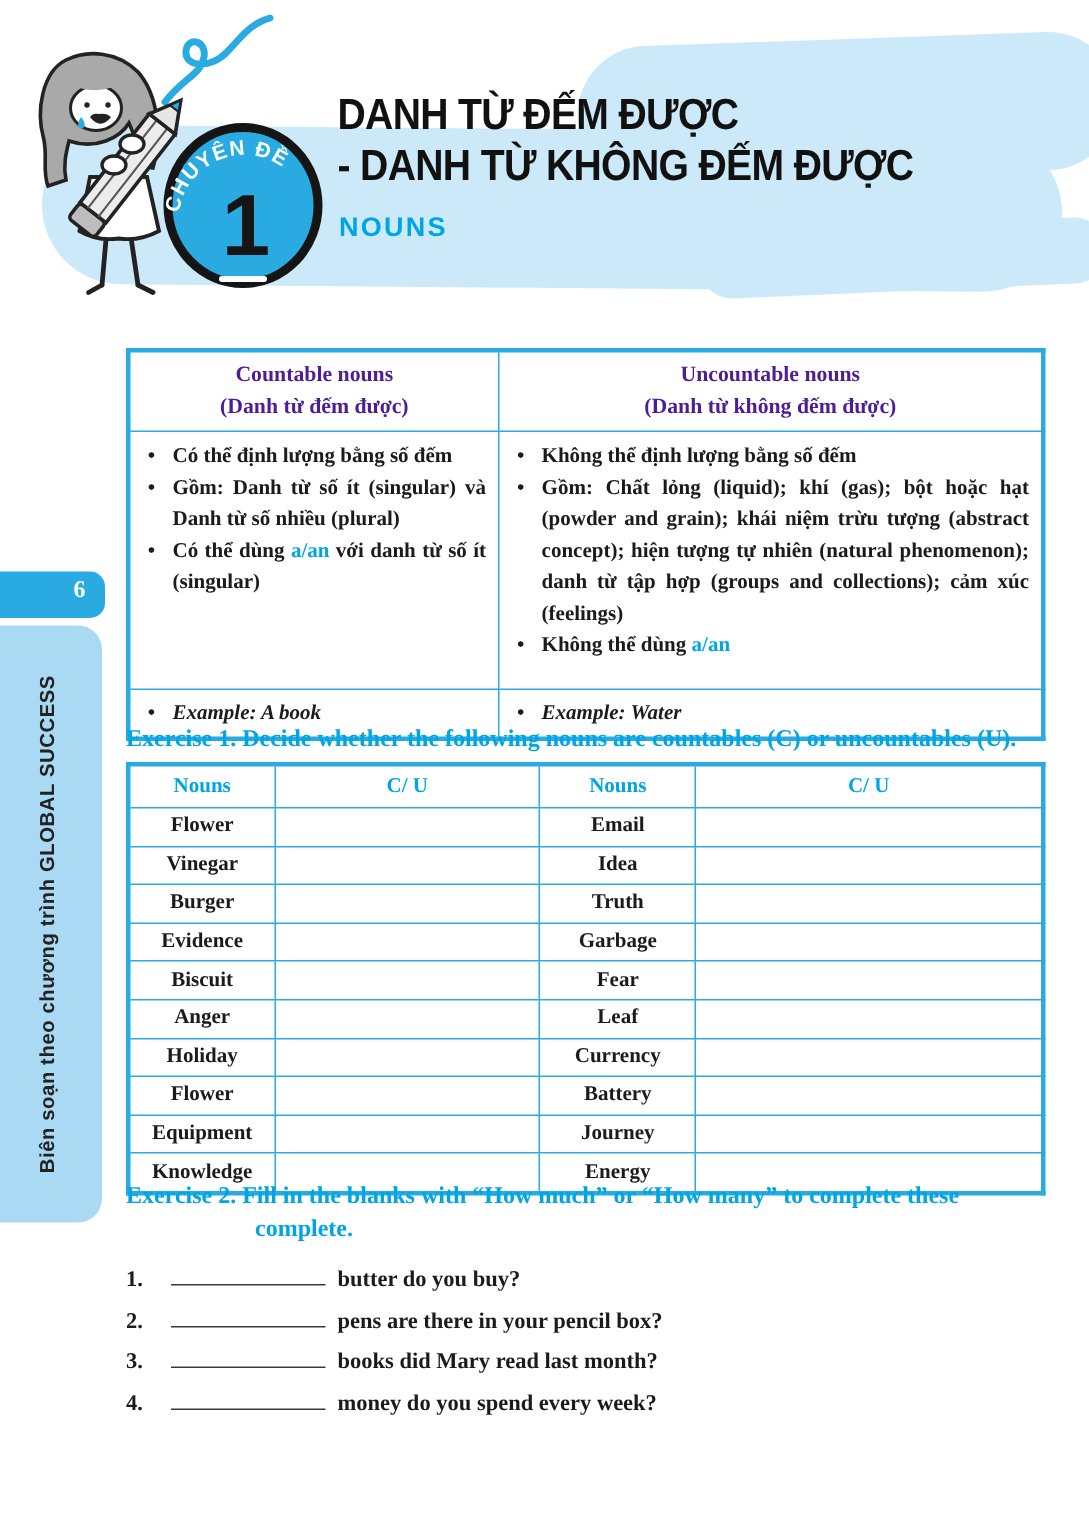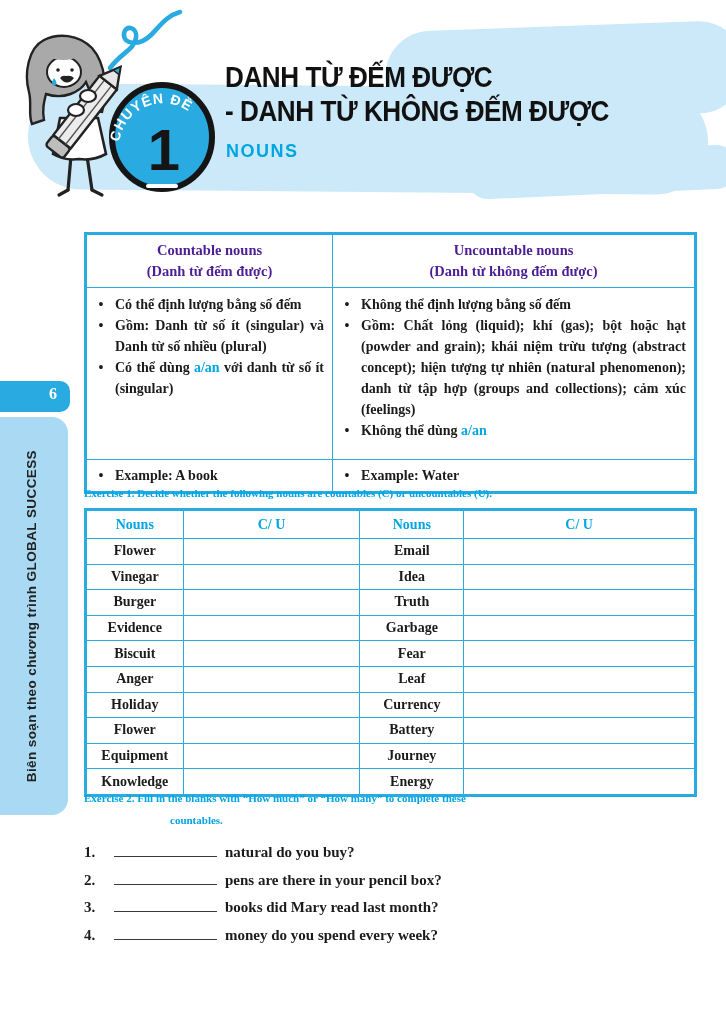--- a/index.html
+++ b/index.html
@@ -59,26 +59,26 @@
   .cmp th {
     padding:5px 6px; text-align:center; color:#4c1d95;
     font-size:14.5px; line-height:1.45; font-weight:bold;
   }
   .cmp-body td { vertical-align:top; padding:6px 8px 8px 8px; height:157px; }
   .cmp-ex td   { padding:5px 8px; }
   .bullet { display:flex; font-size:14px; font-weight:bold; line-height:1.5; text-align:justify; }
   .bullet .marker { flex:0 0 12px; margin-right:8px; text-align:center; }
   .bullet .btext  { flex:1; }
   .btext .hl { color:#00A5E3;margin-top:47px; }
-  .ital { }
+  .ital { font-style:italic; }
 
   
   .ex-title {
     position:absolute; left:84px; width:600px;
-    color:#00A5E3; font-weight:bold; font-size:11px; line-height:22px;
+    color:#00A5E3; font-weight:bold; font-size:16px; line-height:22px;
   }
   .ex1-title { top:482px; }
   .ex2-title { top:787px; }
   .ex2-line2 { margin-left:86px; }
 
   
   table.ex1 {
     position:absolute; left:84px; top:508px; width:613px;
     border-collapse:collapse; border:3px solid #29ABE2; background:#fff;
   }
@@ -293,27 +293,27 @@
           <td>Knowledge</td>
           <td></td>
           <td>Energy</td>
           <td></td>
         </tr>
       </tbody>
   </table>
 
   <div class="ex-title ex2-title">
     <div>Exercise 2. Fill in the blanks with “How much” or “How many” to complete these</div>
-    <div class="ex2-line2">countables.</div>
+    <div class="ex2-line2">complete.</div>
   </div>
   <div class="ex2-items" id="ex2-items">
       <div class="ex2-item">
         <span class="num">1.</span>
         <span class="blank"></span>
-        <span class="itext">natural do you buy?</span>
+        <span class="itext">butter do you buy?</span>
       </div>
       <div class="ex2-item">
         <span class="num">2.</span>
         <span class="blank"></span>
         <span class="itext">pens are there in your pencil box?</span>
       </div>
       <div class="ex2-item">
         <span class="num">3.</span>
         <span class="blank"></span>
         <span class="itext">books did Mary read last month?</span>

